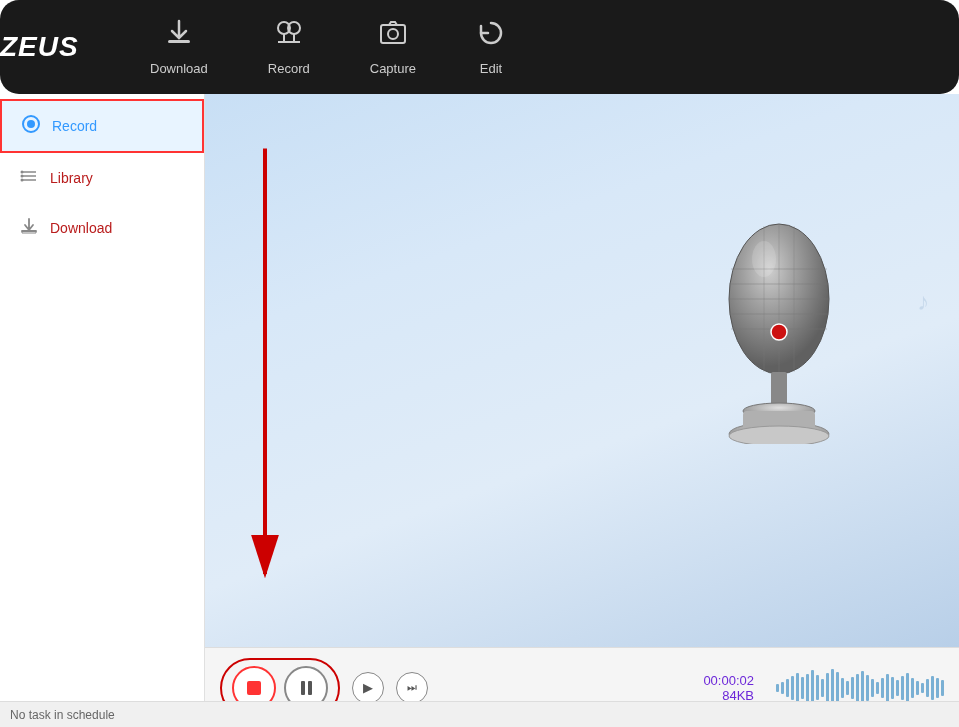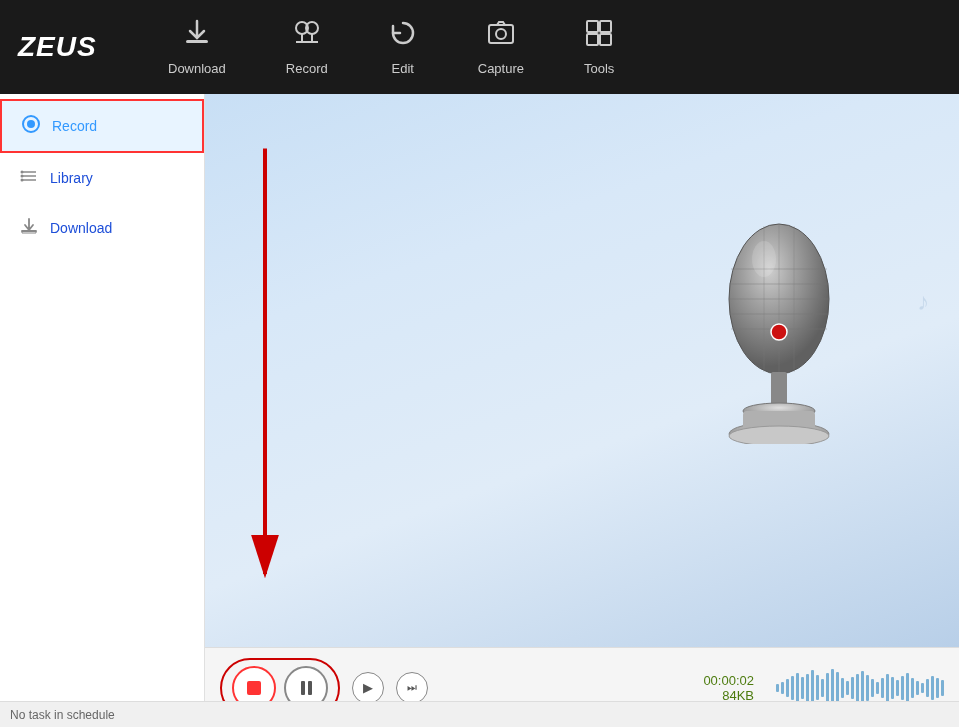--- a/index.html
+++ b/index.html
@@ -4,21 +4,22 @@
   <style>
     * { margin: 0; padding: 0; box-sizing: border-box; }
     body { width: 959px; height: 727px; font-family: Arial, sans-serif; overflow: hidden; background: #fff; }
 
     
     .header {
       display: flex;
       align-items: center;
       background: #1a1a1a;
       height: 94px;
-      padding: 0 18px;
+      padding: 0 0;
+      border-radius: 19px;
     }
     .logo {
       color: white;
       font-size: 28px;
       font-weight: 900;
       font-style: italic;
       letter-spacing: 1px;
       width: 120px;
       flex-shrink: 0;
     }
@@ -56,21 +57,21 @@
       border-right: 1px solid #e0e0e0;
       flex-shrink: 0;
       padding-top: 5px;
     }
     .sidebar-item {
       display: flex;
       align-items: center;
       padding: 14px 20px;
       cursor: pointer;
       font-size: 14px;
-      color: #1d4ed8;
+      color: #b91c1c;
       gap: 12px;
     }
     .sidebar-item.active {
       background: #e8f4ff;
       border: 2px solid #ff3333;
       color: #3399ff;
     }
     .sidebar-item .item-icon { font-size: 16px; color: #3399ff; }
     .sidebar-item.active .item-icon { color: #3399ff; }
     .sidebar-item .item-icon-gray { font-size: 16px; color: #888; }
@@ -156,21 +157,21 @@
       border-radius: 30px;
       padding: 6px 10px;
       display: flex;
       gap: 8px;
     }
 
     .time-info {
       margin-left: auto;
       text-align: right;
       font-size: 13px;
-      color: #4d7c0f;
+      color: #6d28d9;
       margin-right: 10px;
     }
 
     .waveform {
       display: flex;
       align-items: center;
       gap: 2px;
       height: 40px;
     }
     .wave-bar {
@@ -217,46 +218,35 @@
           <circle cx="20" cy="10" r="6" stroke="#ccc" stroke-width="2"></circle>
           <path d="M4 24h22" stroke="#ccc" stroke-width="2"></path>
           <path d="M10 16v8M20 16v8" stroke="#ccc" stroke-width="2"></path>
         </svg>
       </span>
       <span>Record</span>
     </div>
     <div class="nav-tab">
       <span class="tab-icon">
         <svg width="30" height="30" viewBox="0 0 30 30" fill="none">
-          <path d="M15 5 A10 10 0 1 1 5 15" stroke="#ccc" stroke-width="2.5" stroke-linecap="round" fill="none"></path>
-          <path d="M5 8l0 7 7 0" stroke="#ccc" stroke-width="2.5" stroke-linecap="round" stroke-linejoin="round" fill="none"></path>
-        </svg>
-      </span>
-      <span>Edit</span>
+          <rect x="3" y="7" width="24" height="18" rx="2" stroke="#ccc" stroke-width="2"></rect>
+          <circle cx="15" cy="16" r="5" stroke="#ccc" stroke-width="2"></circle>
+          <path d="M11 7l2-3h4l2 3" stroke="#ccc" stroke-width="2"></path>
+        </svg>
+      </span>
+      <span>Capture</span>
     </div>
     <div class="nav-tab">
       <span class="tab-icon">
         <svg width="30" height="30" viewBox="0 0 30 30" fill="none">
-          <rect x="3" y="7" width="24" height="18" rx="2" stroke="#ccc" stroke-width="2"></rect>
-          <circle cx="15" cy="16" r="5" stroke="#ccc" stroke-width="2"></circle>
-          <path d="M11 7l2-3h4l2 3" stroke="#ccc" stroke-width="2"></path>
-        </svg>
-      </span>
-      <span>Capture</span>
-    </div>
-    <div class="nav-tab">
-      <span class="tab-icon">
-        <svg width="30" height="30" viewBox="0 0 30 30" fill="none">
-          <rect x="3" y="3" width="11" height="11" rx="1" stroke="#ccc" stroke-width="2"></rect>
-          <rect x="16" y="3" width="11" height="11" rx="1" stroke="#ccc" stroke-width="2"></rect>
-          <rect x="3" y="16" width="11" height="11" rx="1" stroke="#ccc" stroke-width="2"></rect>
-          <rect x="16" y="16" width="11" height="11" rx="1" stroke="#ccc" stroke-width="2"></rect>
-        </svg>
-      </span>
-      <span>Tools</span>
+          <path d="M15 5 A10 10 0 1 1 5 15" stroke="#ccc" stroke-width="2.5" stroke-linecap="round" fill="none"></path>
+          <path d="M5 8l0 7 7 0" stroke="#ccc" stroke-width="2.5" stroke-linecap="round" stroke-linejoin="round" fill="none"></path>
+        </svg>
+      </span>
+      <span>Edit</span>
     </div>
   </div>
 </div>
 
 <div style="display:flex; height: calc(727px - 94px); position:relative;">
 
   <div class="sidebar">
     <div class="sidebar-item active">
       <span class="item-icon">
         <svg width="18" height="18" viewBox="0 0 18 18">

